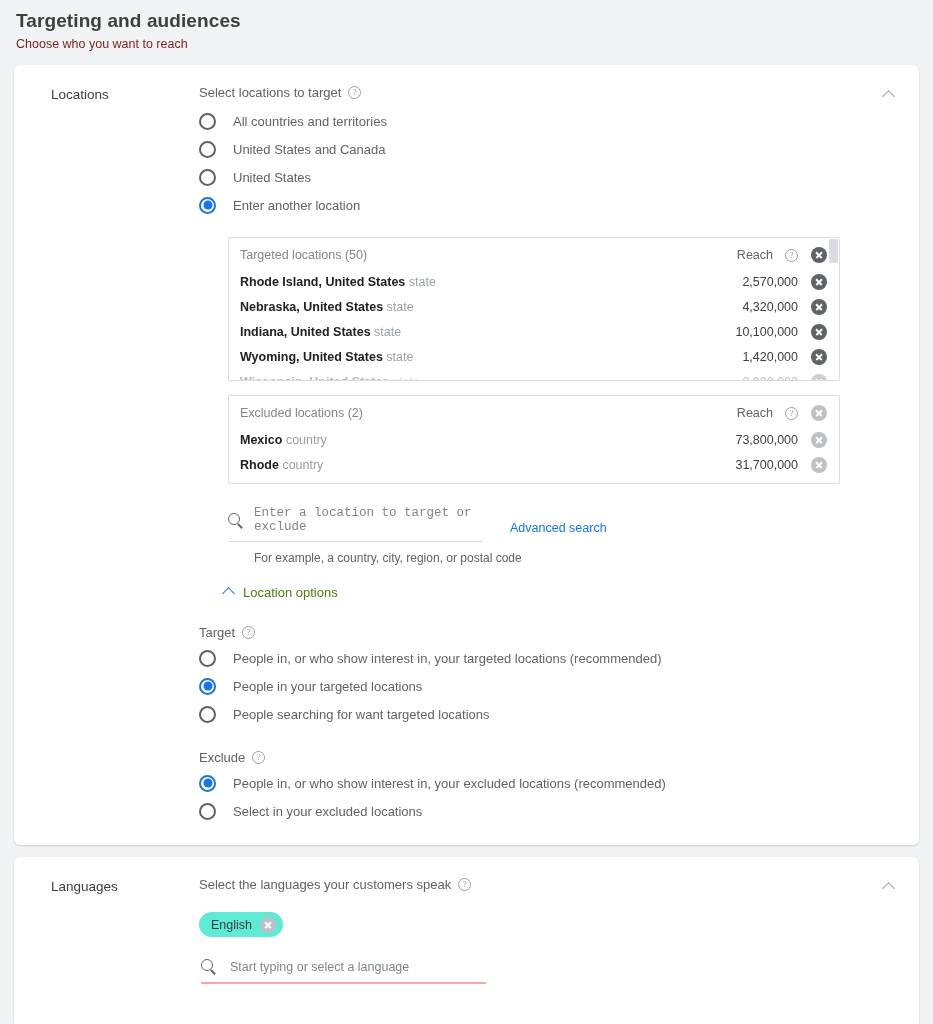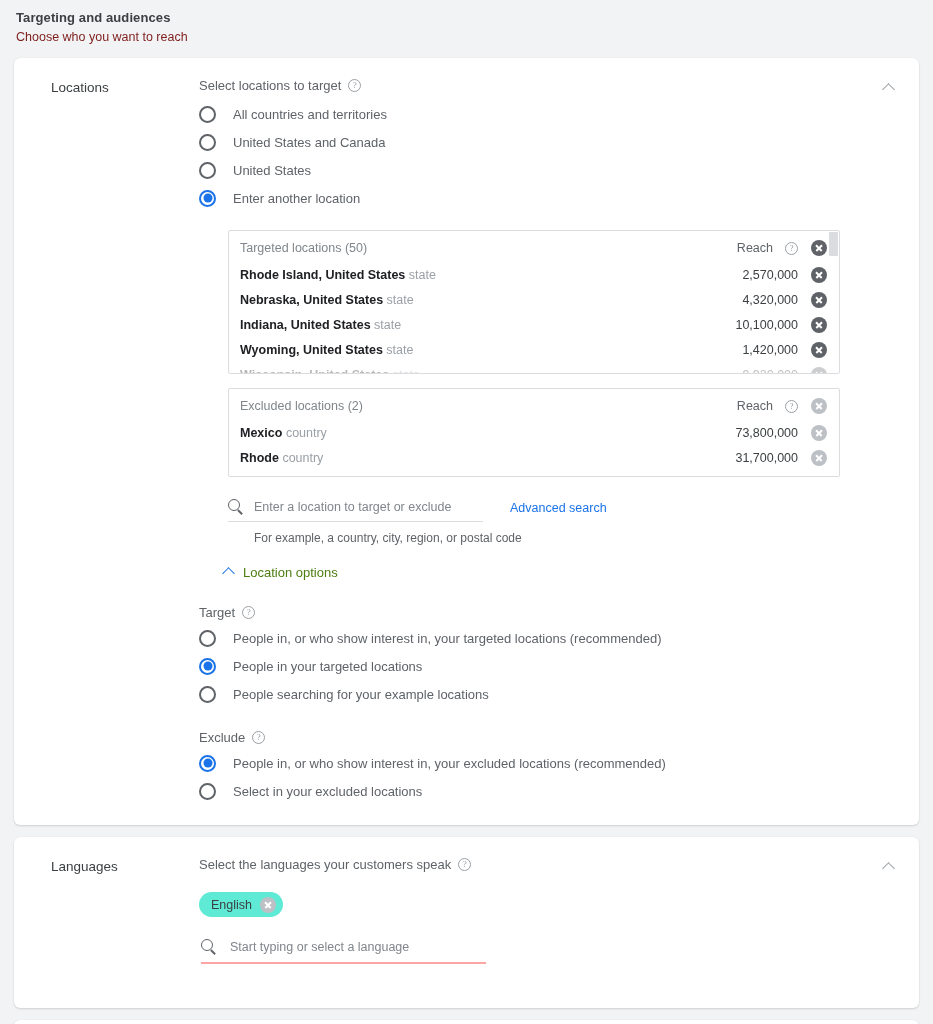--- a/index.html
+++ b/index.html
@@ -9,21 +9,21 @@
     background: #f1f3f4;
     font-family: "Liberation Sans", sans-serif;
     -webkit-font-smoothing: antialiased;
   }
   .page { width: 933px; height: 1024px; position: relative; overflow: hidden; }
 
   
   .page-header { padding: 10px 16px 14px 16px; }
   .page-header h1 {
     margin: 0 0 5px 0;
-    font-size: 13px; font-weight: bold; color: #3c4043; letter-spacing: .1px;
+    font-size: 19px; font-weight: bold; color: #3c4043; letter-spacing: .1px;
   }
   .page-header .subtitle { font-size: 12.5px; color: #7f1d1d; }
 
   
   .card {
     background: #fff;
     margin: 0 14px 12px 14px;
     border-radius: 6px;
     box-shadow: 0 1px 2px rgba(60,64,67,.18), 0 0 1px rgba(60,64,67,.10);
     position: relative;
@@ -118,21 +118,21 @@
   }
   .fade-row { opacity: .32; }
 
   
   .searchline {
     display: flex; align-items: flex-end;
     margin-left: 29px; margin-top: 22px;
   }
   .searchfield {
     display: flex; align-items: center; gap: 11px;
-    width: 255px; border-bottom: 1px solid #dadce0; padding-bottom: 7px;
+    width: 255px; border-bottom: 1px solid #dadce0; padding-bottom: 7px; font-family: Liberation Mono, monospace;
   }
   .mag { width: 15px; height: 15px; position: relative; flex: 0 0 15px; }
   .mag::before {
     content: ""; position: absolute; left: 0; top: 0;
     width: 10px; height: 10px; border: 1.7px solid #5f6368; border-radius: 50%;
   }
   .mag::after {
     content: ""; position: absolute; left: 9.5px; top: 10px;
     width: 5.5px; height: 1.7px; background: #5f6368;
     transform: rotate(45deg); transform-origin: left center;
@@ -297,21 +297,21 @@
           <div class="radio-row">
             <span class="radio"></span>
             <span class="radio-label">People in, or who show interest in, your targeted locations (recommended)</span>
           </div>
           <div class="radio-row">
             <span class="radio on"></span>
             <span class="radio-label">People in your targeted locations</span>
           </div>
           <div class="radio-row">
             <span class="radio"></span>
-            <span class="radio-label">People searching for your example locations</span>
+            <span class="radio-label">People searching for want targeted locations</span>
           </div>
         </div>
 
         <div class="subsec" style="margin-top:22px;">
           <div class="section-head">
             <span>Exclude</span>
             <span class="help-icon">?</span>
           </div>
           <div class="radio-row">
             <span class="radio on"></span>

